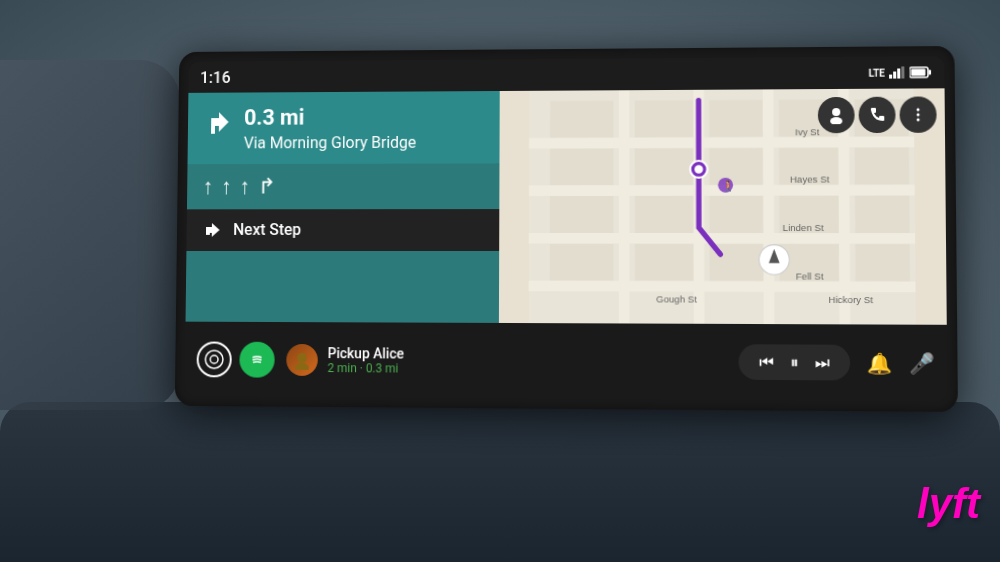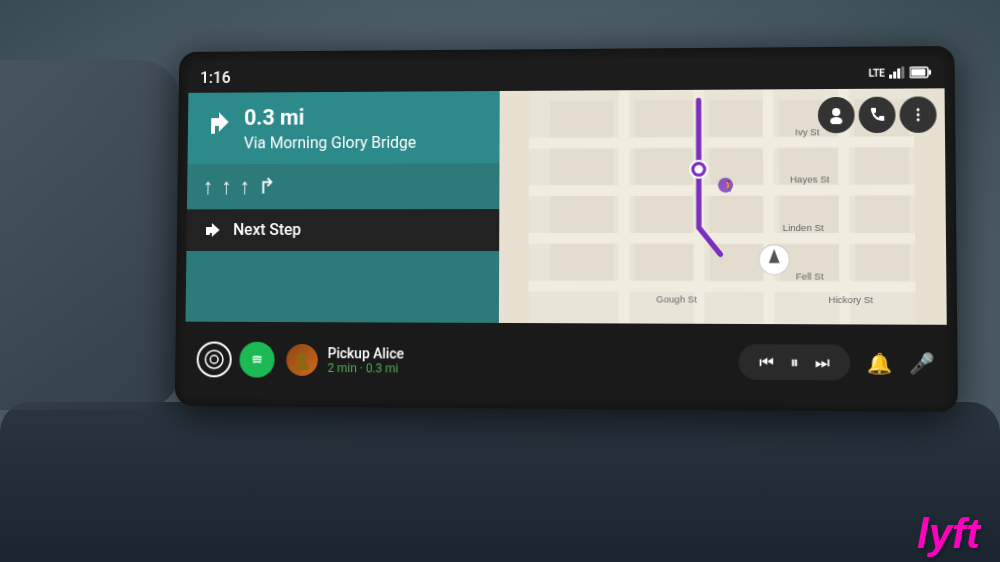--- a/index.html
+++ b/index.html
@@ -289,21 +289,21 @@
     }
 
     .mic-icon {
       color: #2196F3;
       font-size: 20px;
     }
 
     
     .lyft-logo {
       position: absolute;
-      bottom: 4px;
+      bottom: 34px;
       right: 20px;
       font-size: 42px;
       font-weight: 900;
       font-style: italic;
       color: #FF00BF;
       font-family: 'Arial Black', Arial, sans-serif;
       z-index: 10;
       text-shadow: 2px 2px 4px rgba(0,0,0,0.3);
     }
 

